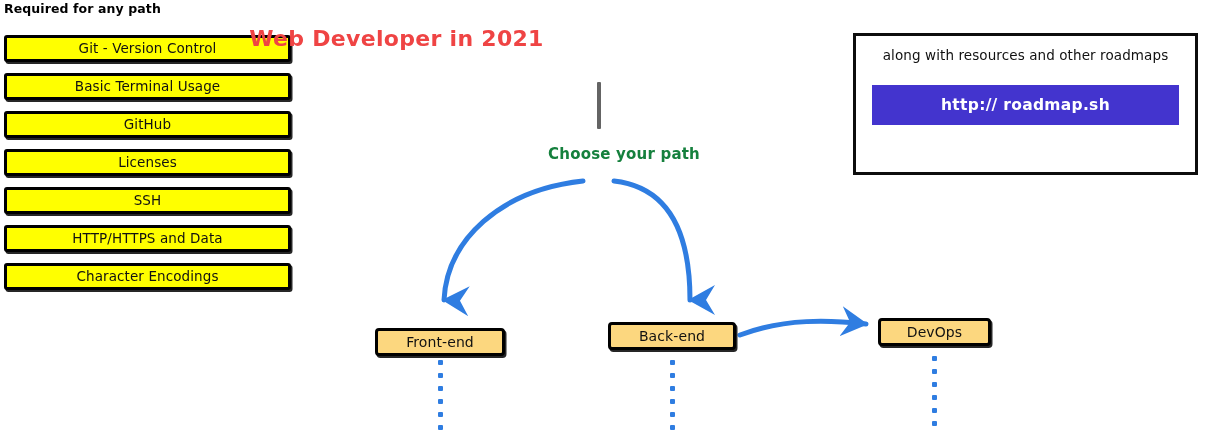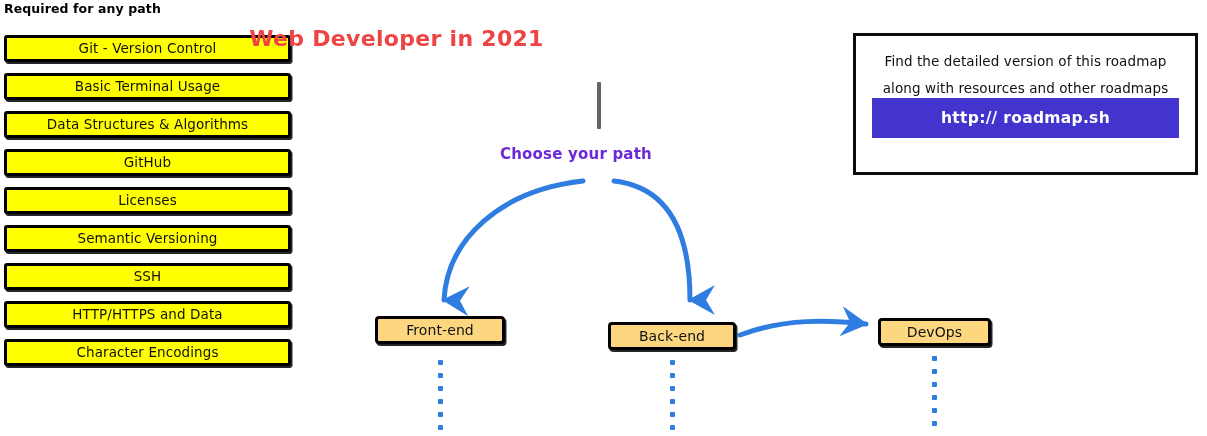--- a/index.html
+++ b/index.html
@@ -80,24 +80,24 @@
     width: 4px;
     height: 47px;
     background: #646464;
     border-radius: 1px;
   }
   #choose-path {
     position: absolute;
     left: 500px;
     top: 145px;
     width: 200px;
-    text-align: left;
+    text-align: right;
     font-size: 15px;
     font-weight: bold;
-    color: #6d28d9;
+    color: #15803d;
     letter-spacing: .2px;
   }
 
   
   #arrow-layer {
     position: absolute;
     left: 0;
     top: 0;
     width: 1207px;
     height: 436px;
@@ -115,21 +115,21 @@
     align-items: center;
     justify-content: center;
     box-shadow: 1.5px 2px 0 rgba(0,0,0,0.85);
   }
   .path-label {
     font-size: 14px;
     color: #111111;
     white-space: nowrap;
     letter-spacing: .1px;
   }
-  #path-box-frontend { left: 375px; top: 316px; width: 130px; }
+  #path-box-frontend { left: 375px; top: 328px; width: 130px; }
   #path-box-backend  { left: 608px; top: 322px; width: 128px; }
   #path-box-devops   { left: 878px; top: 318px; width: 113px; }
 
   .dotted-trail {
     position: absolute;
     width: 5px;
   }
   .dot {
     width: 5px;
     height: 5px;
@@ -154,21 +154,21 @@
   .info-line {
     font-size: 13.5px;
     color: #111111;
     text-align: center;
     letter-spacing: .1px;
     white-space: nowrap;
   }
   #info-line-1 { margin-top: 17px; }
   #info-line-2 { margin-top: 11px; }
   #roadmap-button {
-    margin: 2px auto 0 auto;
+    margin: 22px auto 0 auto;
     width: 307px;
     height: 40px;
     background: #4334CE;
     display: flex;
     align-items: center;
     justify-content: center;
     cursor: pointer;
   }
   #roadmap-button-label {
     font-size: 15.5px;
@@ -185,30 +185,24 @@
   <div id="required-heading">Required for any path</div>
 
   <div id="required-list">
     <div class="req-box">
       <span class="req-label">Git - Version Control</span>
     </div>
     <div class="req-box">
       <span class="req-label">Basic Terminal Usage</span>
     </div>
     <div class="req-box">
-      <span class="req-label">Data Structures &amp; Algorithms</span>
-    </div>
-    <div class="req-box">
       <span class="req-label">GitHub</span>
     </div>
     <div class="req-box">
       <span class="req-label">Licenses</span>
-    </div>
-    <div class="req-box">
-      <span class="req-label">Semantic Versioning</span>
     </div>
     <div class="req-box">
       <span class="req-label">SSH</span>
     </div>
     <div class="req-box">
       <span class="req-label">HTTP/HTTPS and Data</span>
     </div>
     <div class="req-box">
       <span class="req-label">Character Encodings</span>
     </div>
@@ -266,20 +260,19 @@
   <div class="dotted-trail" id="trail-devops">
     <div class="dot"></div>
     <div class="dot"></div>
     <div class="dot"></div>
     <div class="dot"></div>
     <div class="dot"></div>
     <div class="dot"></div>
   </div>
 
   <div id="info-box">
-    <div class="info-line" id="info-line-1">Find the detailed version of this roadmap</div>
     <div class="info-line" id="info-line-2">along with resources and other roadmaps</div>
     <div id="roadmap-button">
       <span id="roadmap-button-label">http:// roadmap.sh</span>
     </div>
   </div>
 
 </div>
 
 </body></html>

